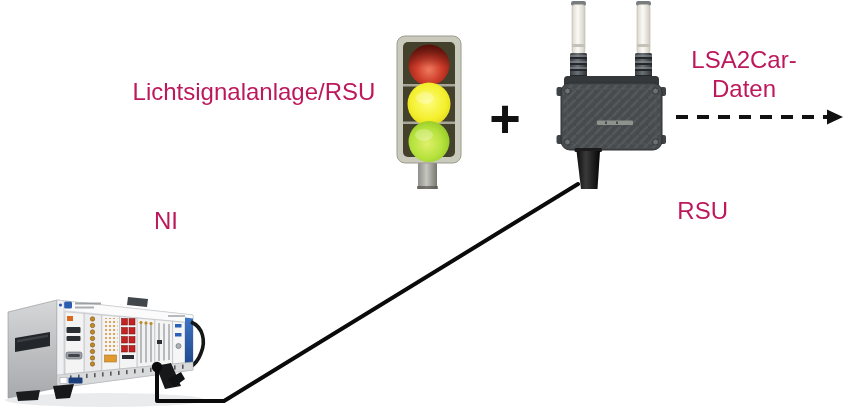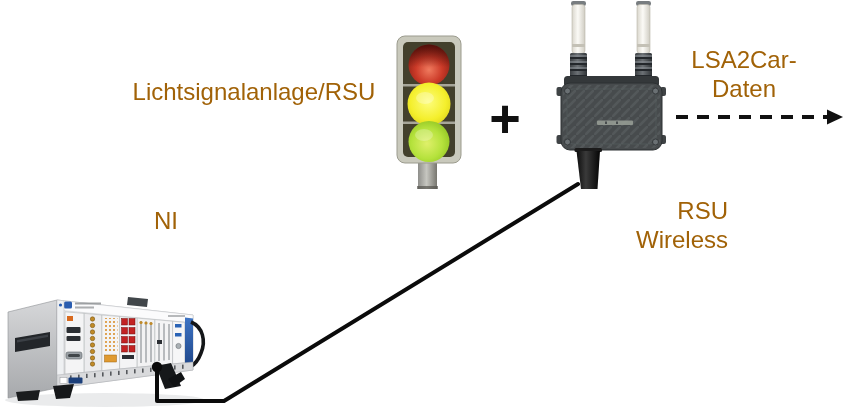--- a/index.html
+++ b/index.html
@@ -1,21 +1,21 @@
 <!DOCTYPE html>
 <html><head>
 <meta charset="utf-8">
 <style>
   html,body{margin:0;padding:0;background:#ffffff;}
   .stage{
     position:relative;width:849px;height:411px;background:#ffffff;overflow:hidden;
     font-family:"Liberation Sans","DejaVu Sans",sans-serif;color:#111;
   }
   .layer{position:absolute;left:0;top:0;}
-  .lbl{position:absolute;text-align:center;font-size:24px;color:#a16207;}
+  .lbl{position:absolute;text-align:center;font-size:24px;color:#be185d;}
   .lbl span{display:block;white-space:nowrap;}
   .lbl-traffic{left:104px;top:73px;width:300px;line-height:37px;}
   .lbl-lsa2car{left:644px;top:45px;width:200px;line-height:29px;}
   .lbl-rsu{left:528px;top:196px;width:200px;line-height:29px;text-align:right;}
   .lbl-gps{left:16px;top:201px;width:300px;line-height:39px;}
   .plus{
     position:absolute;left:475px;top:89px;width:60px;height:60px;line-height:58px;
     text-align:center;font-size:54px;font-weight:700;color:#111;
   }
 </style>
@@ -253,20 +253,19 @@
 
   <div class="plus">+</div>
 
   <div class="lbl lbl-lsa2car">
     <span>LSA2Car-</span>
     <span>Daten</span>
   </div>
 
   <div class="lbl lbl-rsu">
     <span>RSU</span>
-    <span>Wireless</span>
   </div>
 
   <div class="lbl lbl-gps">
     <span>NI</span>
   </div>
 
 </div>
 
 </body></html>

